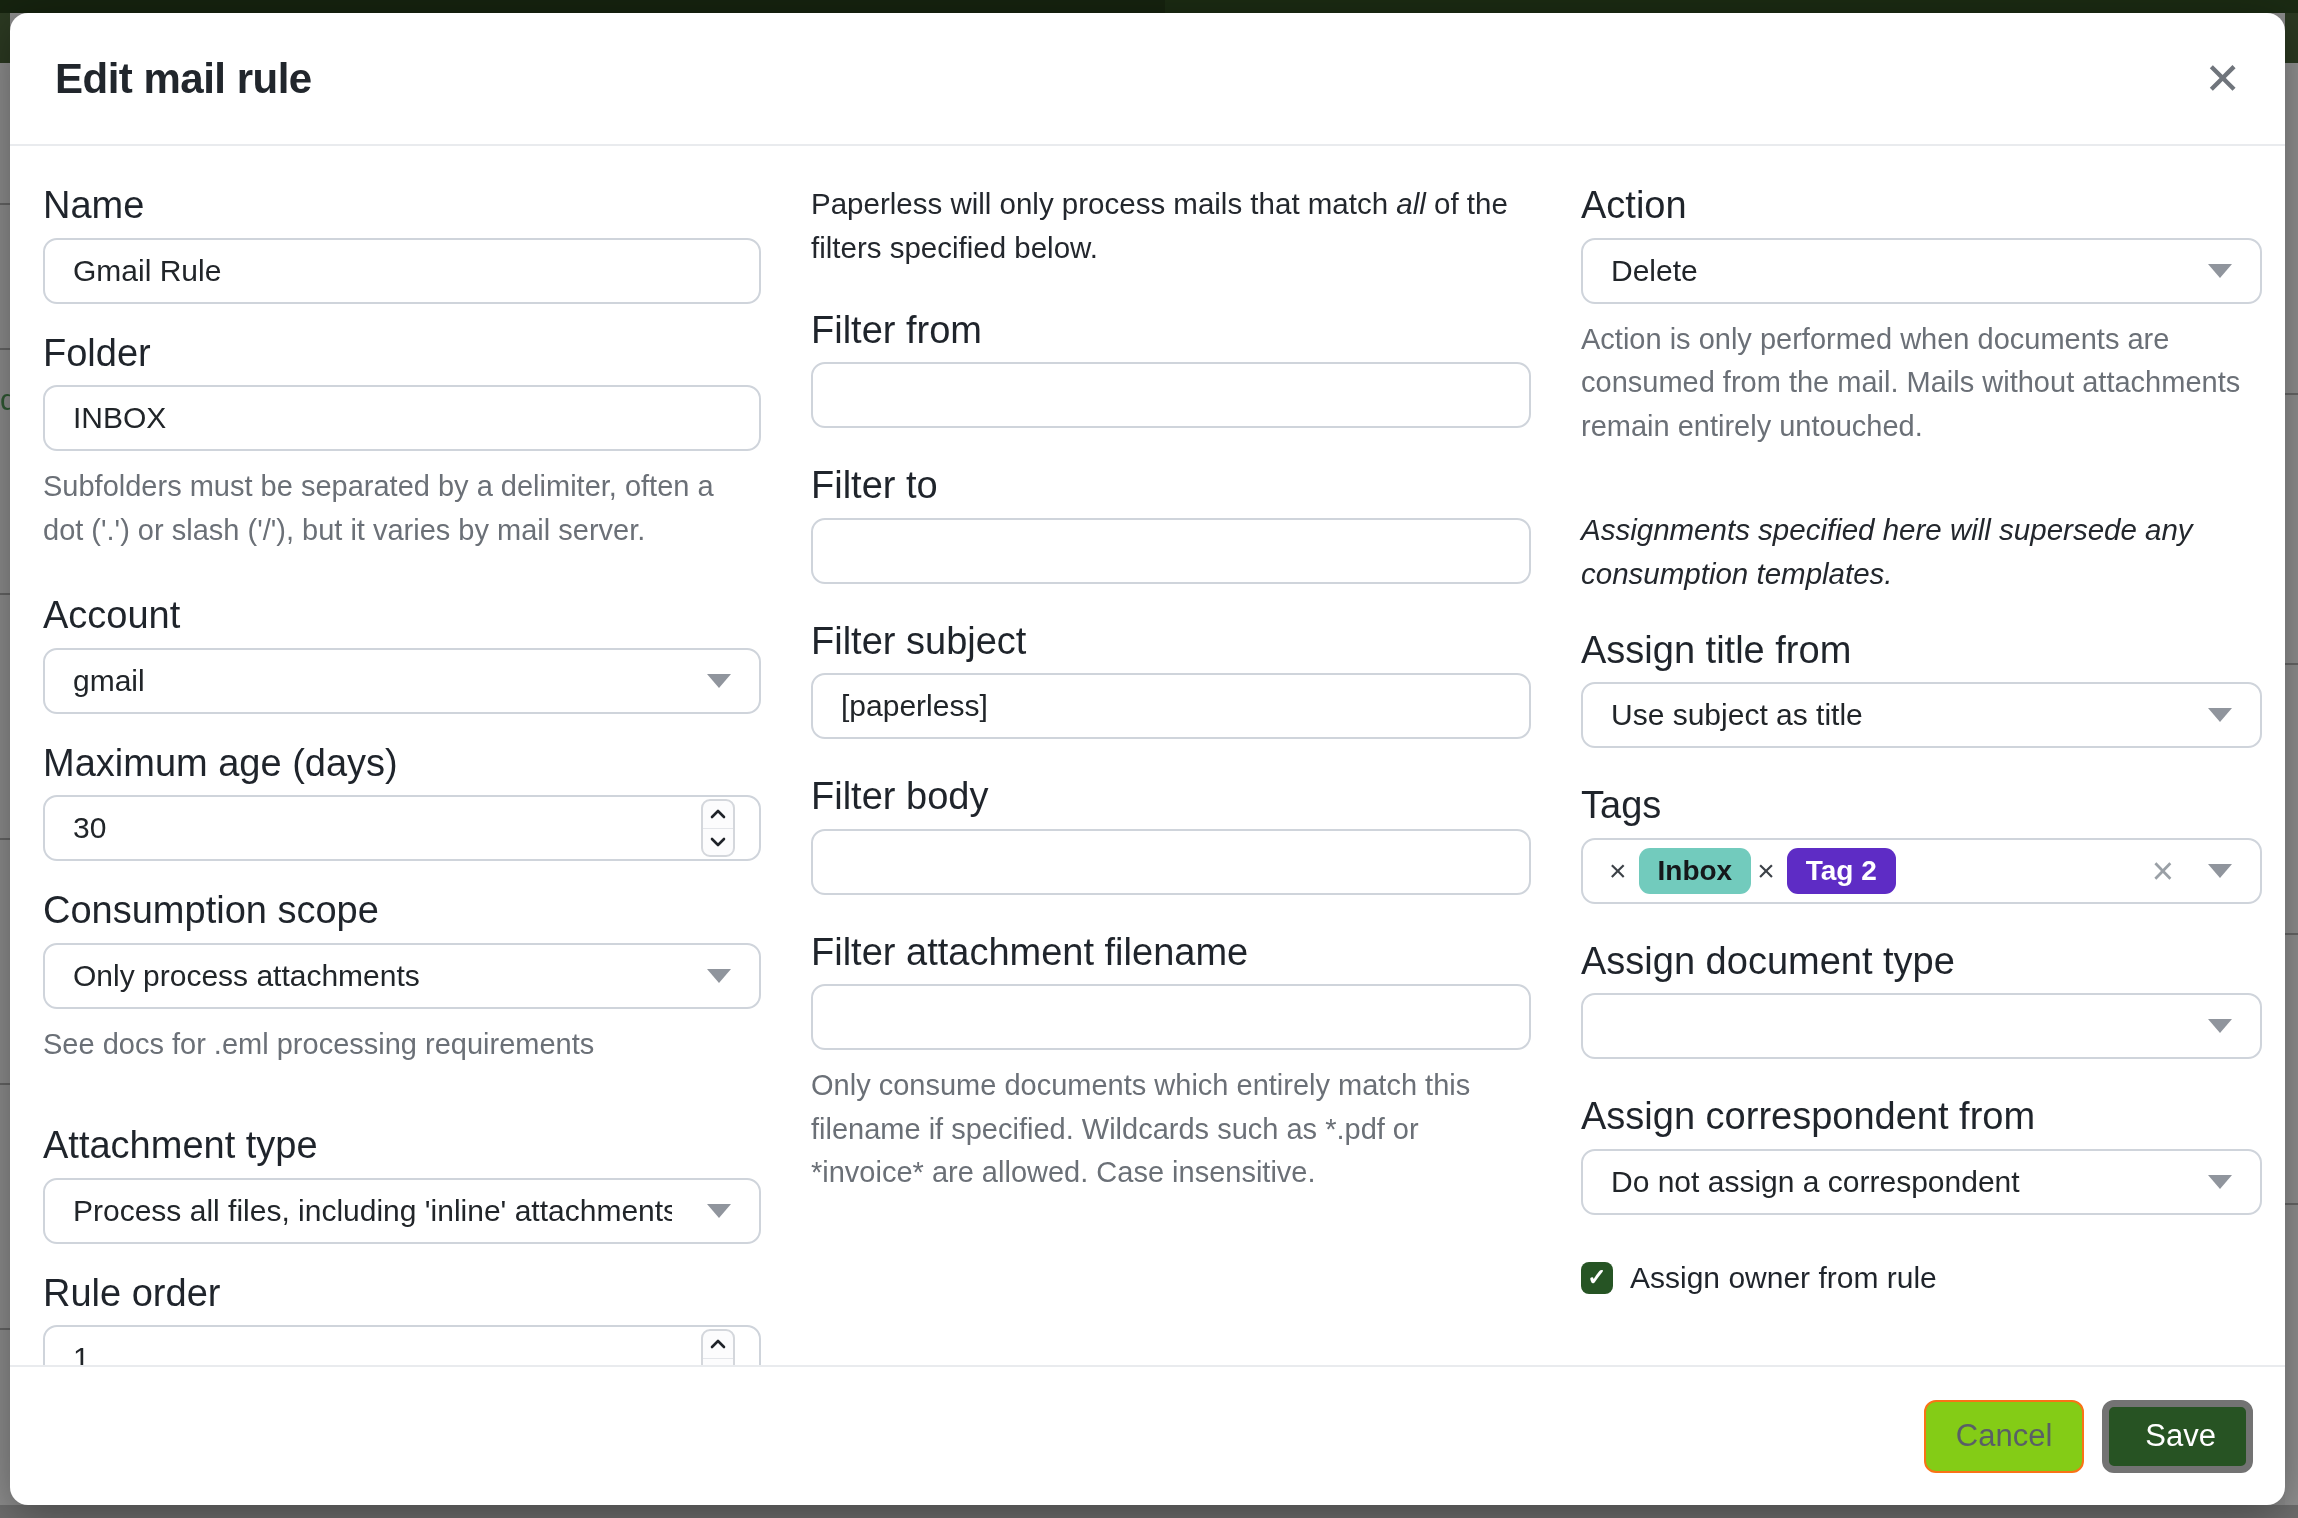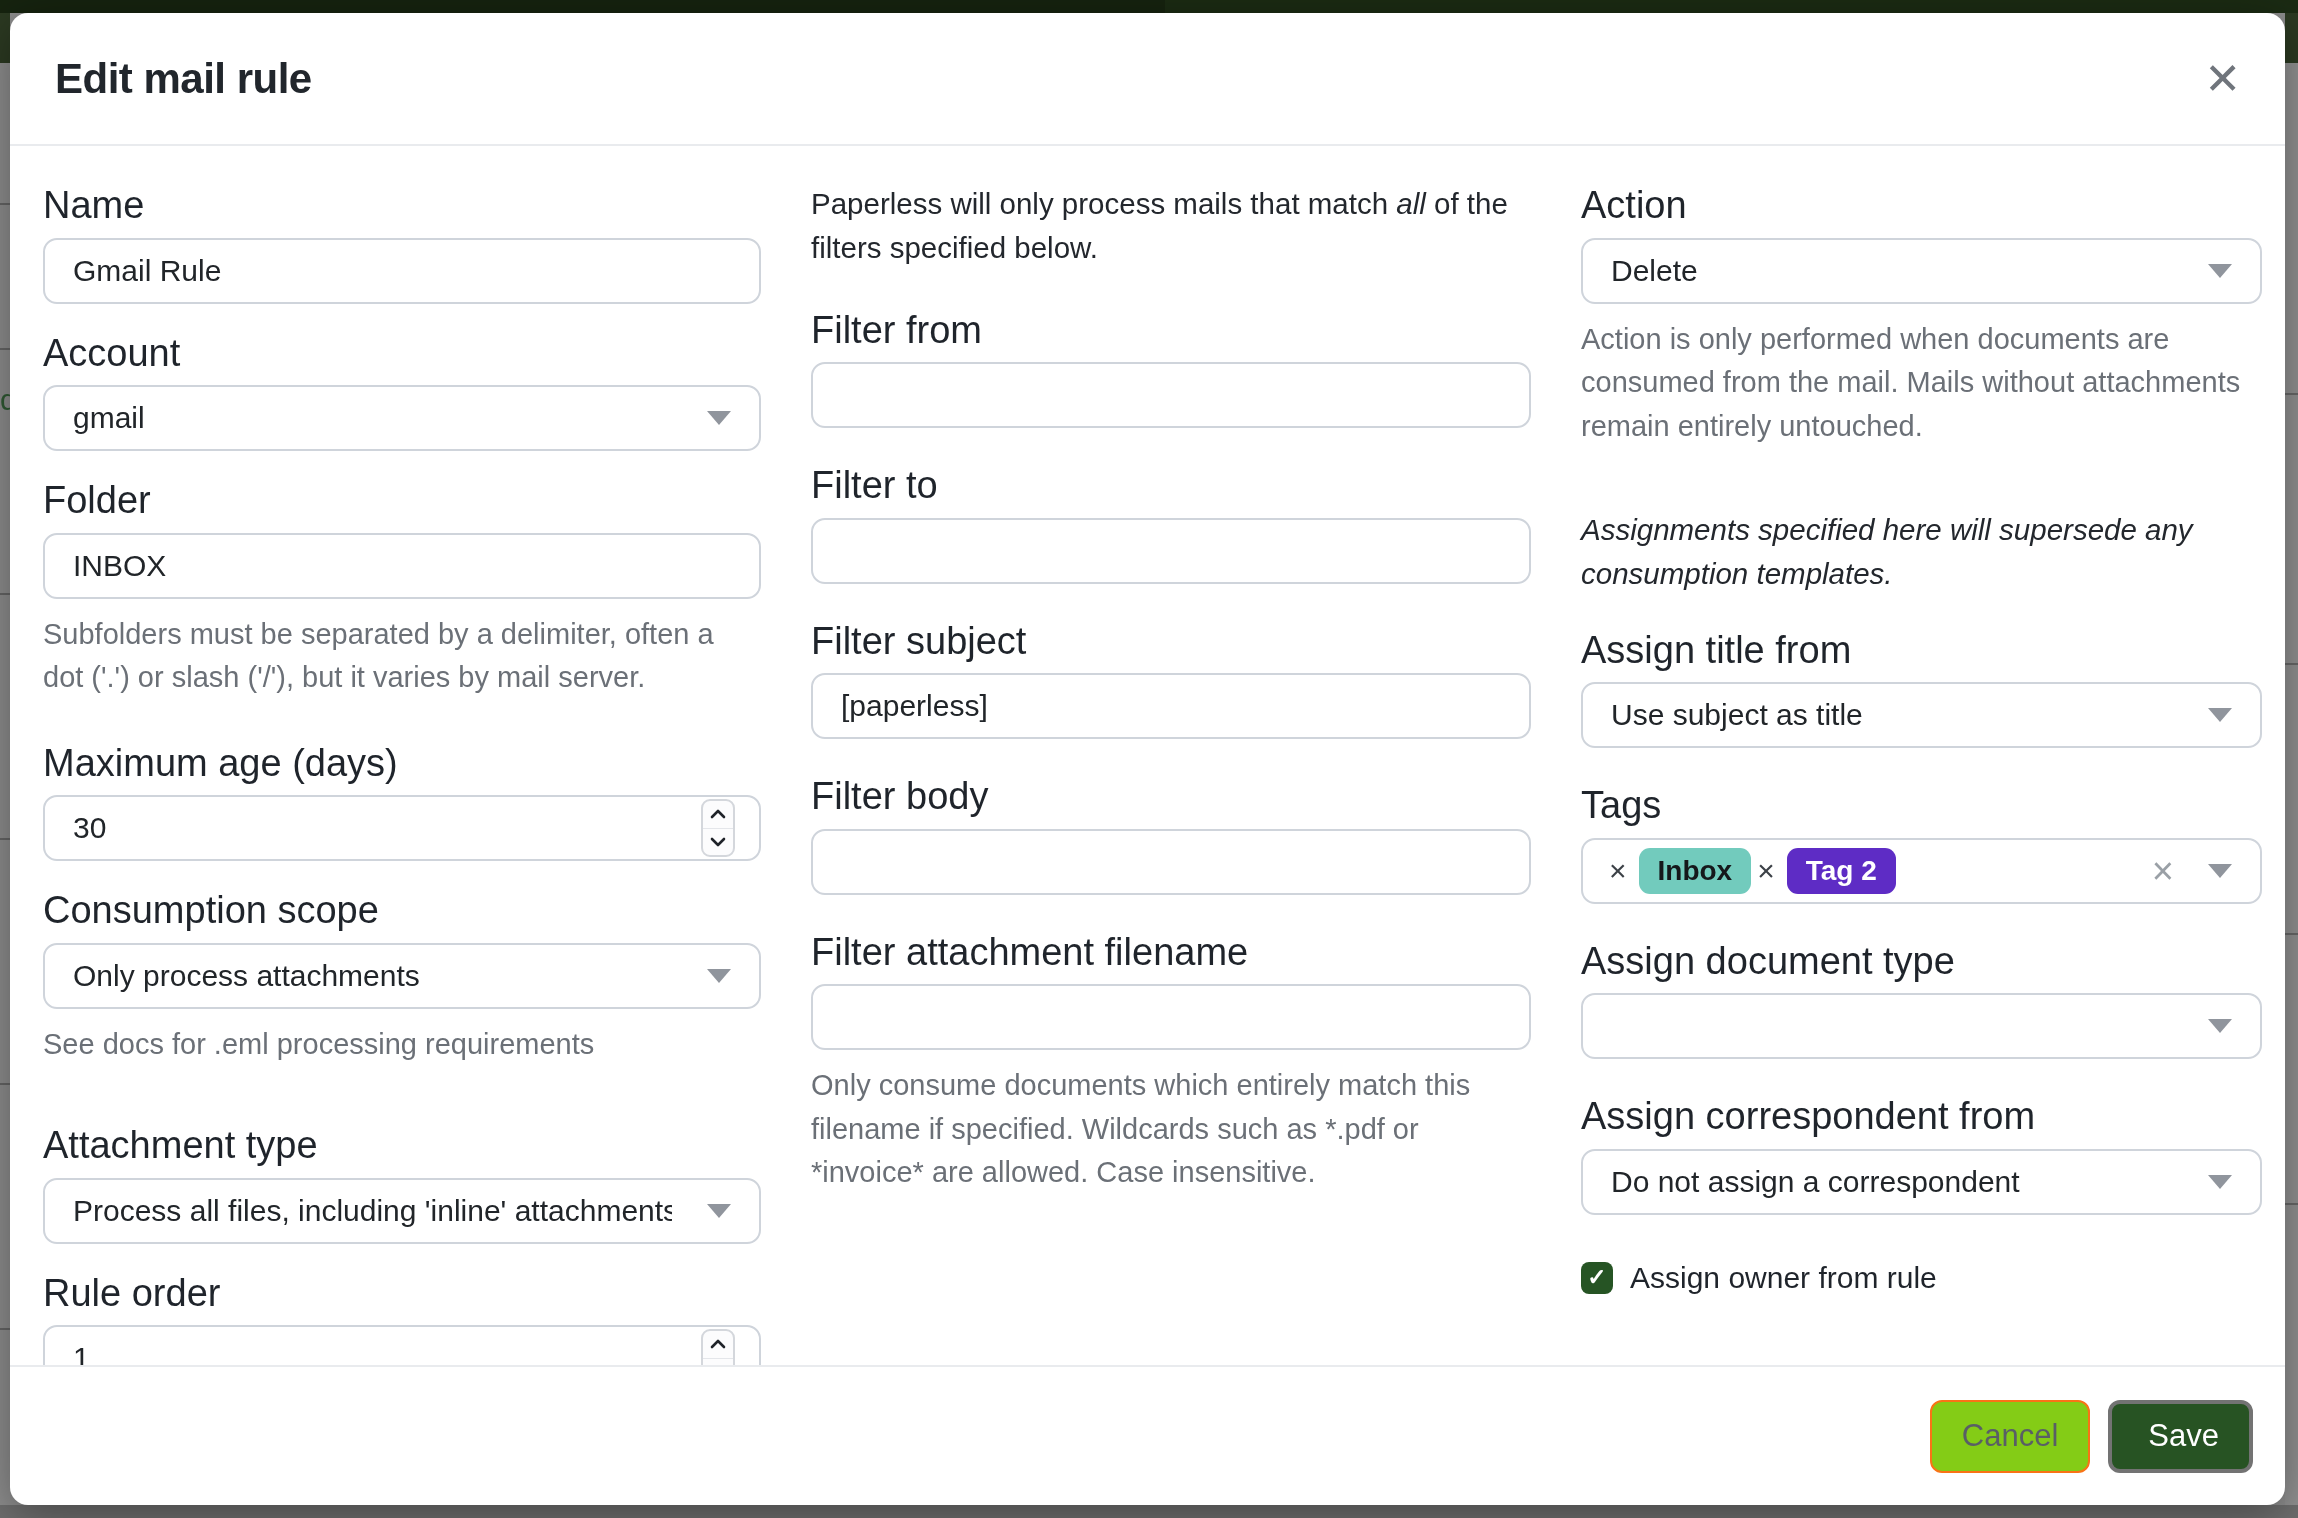--- a/index.html
+++ b/index.html
@@ -27,21 +27,21 @@
                cursor:pointer; font-family:inherit; padding:4px; }
 
   .modal-body { flex:1 1 auto; overflow:hidden; display:grid; grid-template-columns:718px 720px 1fr;
                 column-gap:50px; padding:36px 23px 0 33px; }
 
   .modal-footer { flex:0 0 140px; border-top:2px solid #e9ebee; display:flex; align-items:center;
                   justify-content:flex-end; gap:18px; padding:0 32px; }
   .btn { height:73px; border-radius:12px; font-size:31px; padding:0 30px; display:flex; align-items:center;
          justify-content:center; cursor:pointer; font-family:inherit; }
   .btn-cancel { background:#84cc16; border:2px solid #f97316; color:#595f66; }
-  .btn-save { background:#275323; border:4px solid #737373; color:#ffffff;padding-left:36px; }
+  .btn-save { background:#275323; border:7px solid #737373; color:#ffffff;padding-left:36px; }
 
   
   .group { margin-bottom:26px; }
   .group.mb-lg { margin-bottom:40px; }
   .group.mb-xl { margin-bottom:56px; }
   .col-mid .group, .col-right .group { margin-bottom:34px; }
   .lbl { display:block; font-size:38px; color:#1f242b; line-height:1.25; margin-bottom:8px; }
   .control { width:100%; height:66px; border:2px solid #cfd4db; border-radius:14px; background:#fff;
              font-size:30px; color:#212529; padding:0 28px; font-family:inherit; outline:none; }
   .select { display:flex; align-items:center; position:relative; padding-right:87px; cursor:pointer; }
@@ -113,32 +113,32 @@
 
     <div class="modal-body">
 
       <div class="col-left">
 
         <div class="group">
           <label class="lbl">Name</label>
           <input class="control" value="Gmail Rule" style="">
         </div>
 
-        <div class="group">
-          <label class="lbl">Account</label>
-          <div class="control select">
-            <span class="select-value">gmail</span>
-            <span class="caret"></span>
-          </div>
-        </div>
-
         <div class="group mb-lg">
           <label class="lbl">Folder</label>
           <input class="control" value="INBOX" style="">
           <div class="form-text">Subfolders must be separated by a delimiter, often a dot ('.') or slash ('/'), but it varies by mail server.</div>
+        </div>
+
+        <div class="group">
+          <label class="lbl">Account</label>
+          <div class="control select">
+            <span class="select-value">gmail</span>
+            <span class="caret"></span>
+          </div>
         </div>
 
         <div class="group">
           <label class="lbl">Maximum age (days)</label>
           <div class="num-wrap">
             <input class="control" value="30" style="">
             <span class="stepper">
               <span class="stepper-half">
                 <svg class="chev" viewBox="0 0 16 10">
                     <polyline points="2,8 8,2 14,8" fill="none" stroke="#1f2329" stroke-width="2.6" stroke-linecap="round" stroke-linejoin="round"></polyline>

